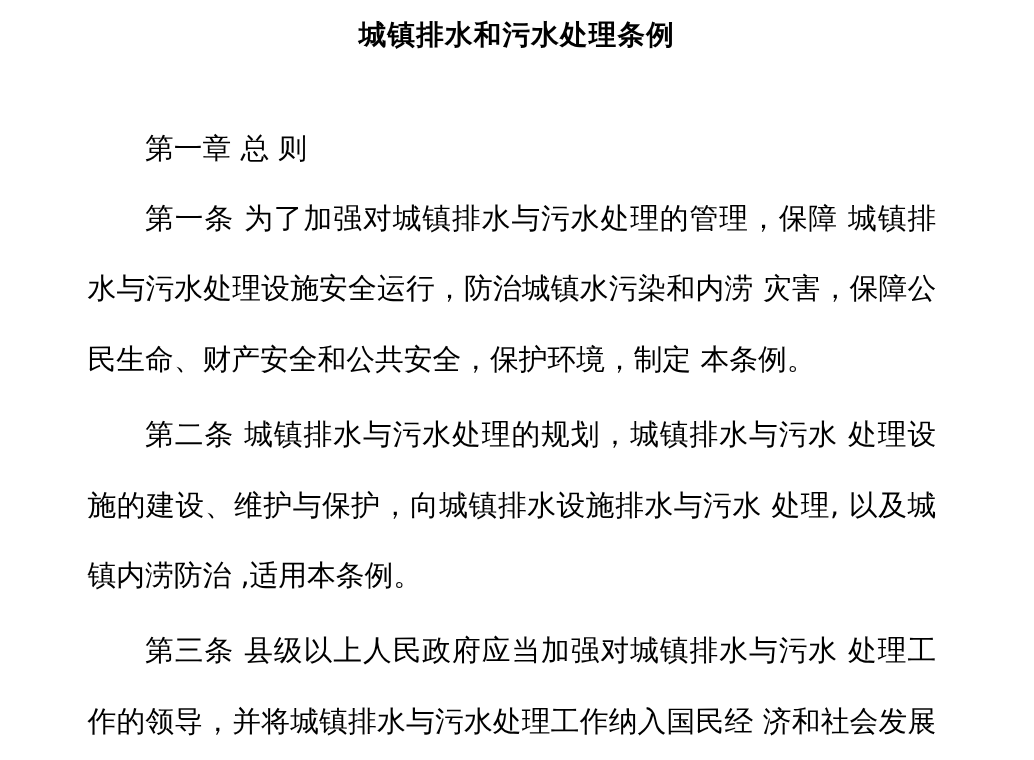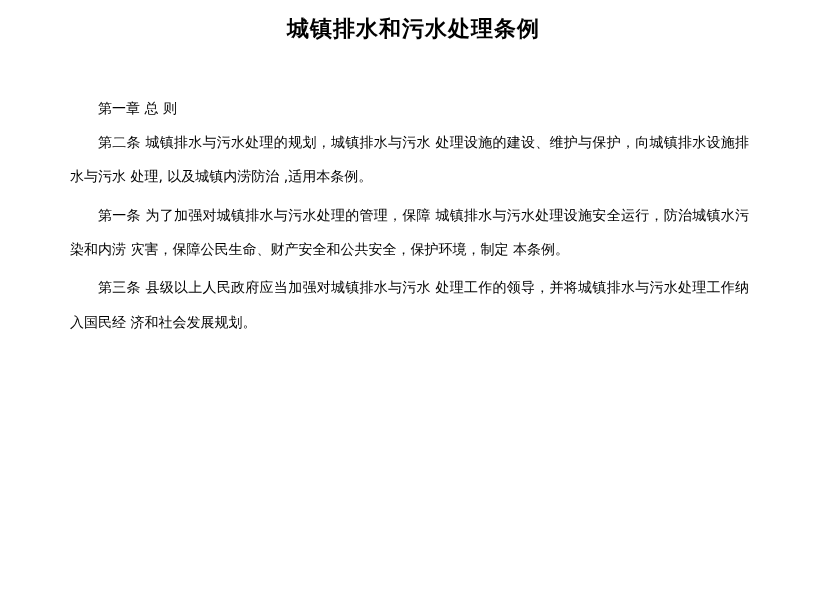--- a/index.html
+++ b/index.html
@@ -28,21 +28,21 @@
     letter-spacing: 1px;
     margin: 14px 0 0 0;
     line-height: 1.4;
     font-family: "DejaVu Sans", "Liberation Sans", sans-serif;
   }
   .body-block {
     margin-top: 46px;
     padding: 0 78px 0 70px;
   }
   .para {
-    font-size: 14px;
+    font-size: 23px;
     line-height: 2.45;
     text-align: justify;
     text-justify: inter-ideograph;
     margin: 0 0 4px 0;
     text-indent: 2em;
     font-family: "DejaVu Sans", "Liberation Sans", sans-serif;
     font-weight: 400;
   }
   .para.chapter {
     margin-bottom: 0;
@@ -50,18 +50,18 @@
 </style>
 </head>
 <body>
 
 <div class="page">
 
   <h1 class="doc-title">城镇排水和污水处理条例</h1>
 
   <div class="body-block">
     <p class="para chapter">第一章 总 则</p>
+    <p class="para">第一条 为了加强对城镇排水与污水处理的管理，保障 城镇排水与污水处理设施安全运行，防治城镇水污染和内涝 灾害，保障公民生命、财产安全和公共安全，保护环境，制定 本条例。</p>
     <p class="para">第二条 城镇排水与污水处理的规划，城镇排水与污水 处理设施的建设、维护与保护，向城镇排水设施排水与污水 处理, 以及城镇内涝防治 ,适用本条例。</p>
-    <p class="para">第一条 为了加强对城镇排水与污水处理的管理，保障 城镇排水与污水处理设施安全运行，防治城镇水污染和内涝 灾害，保障公民生命、财产安全和公共安全，保护环境，制定 本条例。</p>
     <p class="para">第三条 县级以上人民政府应当加强对城镇排水与污水 处理工作的领导，并将城镇排水与污水处理工作纳入国民经 济和社会发展规划。</p>
   </div>
 
 </div>
 
 </body></html>

